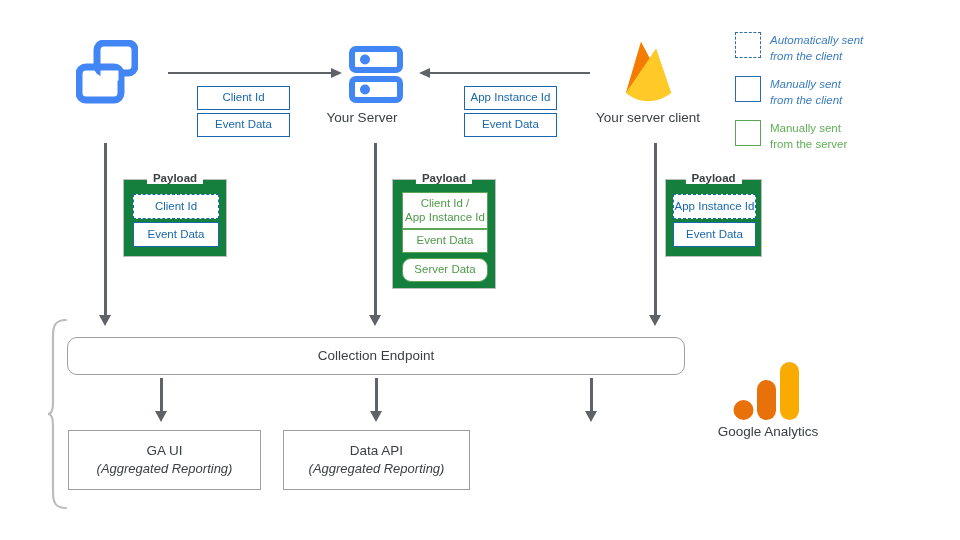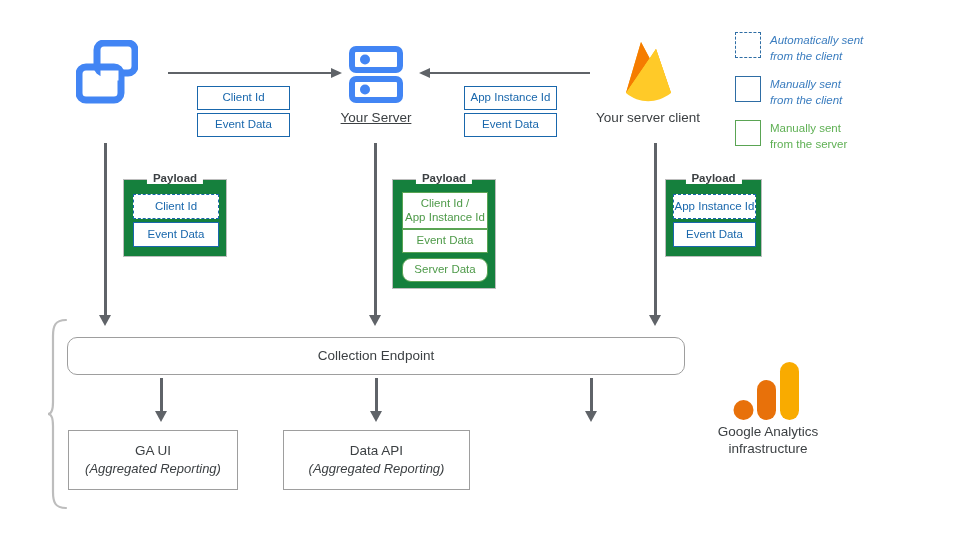--- a/index.html
+++ b/index.html
@@ -133,21 +133,21 @@
   </div>
 
   <div class="abs" style="left:349px; top:46px;">
     <svg width="54" height="58" viewBox="0 0 54 58">
       <rect x="3" y="3" width="48" height="21" rx="4" ry="4" fill="none" stroke="#4285f4" stroke-width="6"></rect>
       <circle cx="16" cy="13.5" r="5" fill="#4285f4"></circle>
       <rect x="3" y="33" width="48" height="21" rx="4" ry="4" fill="none" stroke="#4285f4" stroke-width="6"></rect>
       <circle cx="16" cy="43.5" r="5" fill="#4285f4"></circle>
     </svg>
   </div>
-  <div class="abs node-label" style="left:270px; top:110px; width:212px;text-decoration:underline;">Your Server</div>
+  <div class="abs node-label" style="left:256px; top:110px; width:212px;">Your Server</div>
 
   <div class="abs" style="left:617px; top:36px;">
     <svg width="62" height="74" viewBox="0 0 62 74">
       <path d="M9 57 L24 6 L33 23 L39 13 L54 57 Z" fill="#ffa000"></path>
       <path d="M9 57 L24 6 L33 23 L21 40 Z" fill="#f57c00"></path>
       <path d="M9 57 L54 57 L39 13 Z" fill="#ffca28"></path>
       <path d="M9 57 C22 68 40 68 54 57 L39 13 Z" fill="#ffca28"></path>
     </svg>
   </div>
   <div class="abs node-label" style="left:545px; top:110px; width:206px;">Your server client</div>
@@ -223,34 +223,33 @@
 
   <div class="arrow-line" style="left:160px; top:378px; width:2.5px; height:34px;"></div>
   <div class="arrow-head ah-down" style="left:155px; top:411px;"></div>
 
   <div class="arrow-line" style="left:375px; top:378px; width:2.5px; height:34px;"></div>
   <div class="arrow-head ah-down" style="left:370px; top:411px;"></div>
 
   <div class="arrow-line" style="left:590px; top:378px; width:2.5px; height:34px;"></div>
   <div class="arrow-head ah-down" style="left:585px; top:411px;"></div>
 
-  <div class="gbox" style="left:68px; top:430px; width:170px; height:60px;">
+  <div class="gbox" style="left:68px; top:430px; width:193px; height:60px;">
     <span>GA UI</span>
     <span class="sub">(Aggregated Reporting)</span>
   </div>
 
   <div class="gbox" style="left:283px; top:430px; width:187px; height:60px;">
     <span>Data API</span>
     <span class="sub">(Aggregated Reporting)</span>
   </div>
 
 
   <div class="abs" style="left:733px; top:362px;">
     <svg width="72" height="58" viewBox="0 0 72 58">
       <rect x="47" y="0" width="19" height="58" rx="9.5" fill="#f9ab00"></rect>
       <rect x="24" y="18" width="19" height="40" rx="9.5" fill="#e8710a"></rect>
       <circle cx="10.5" cy="48" r="10" fill="#e8710a"></circle>
     </svg>
   </div>
   <div class="abs node-label" style="left:687px; top:424px; width:162px;">Google Analytics</div>
-  <div class="abs node-label" style="left:687px; top:441px; width:162px;">infrastructure</div>
 
 </div>
 
 </body></html>

